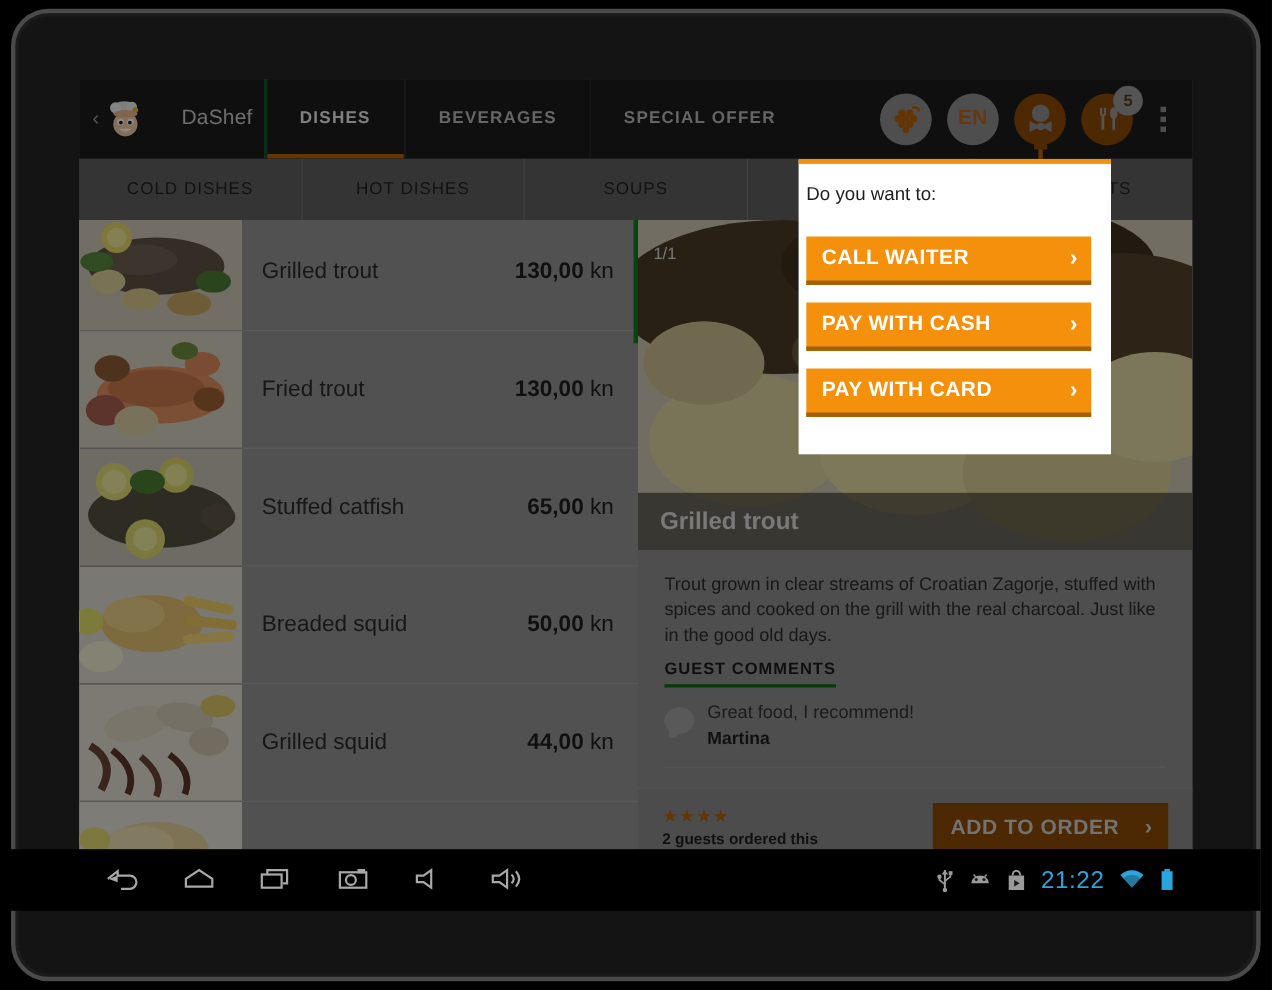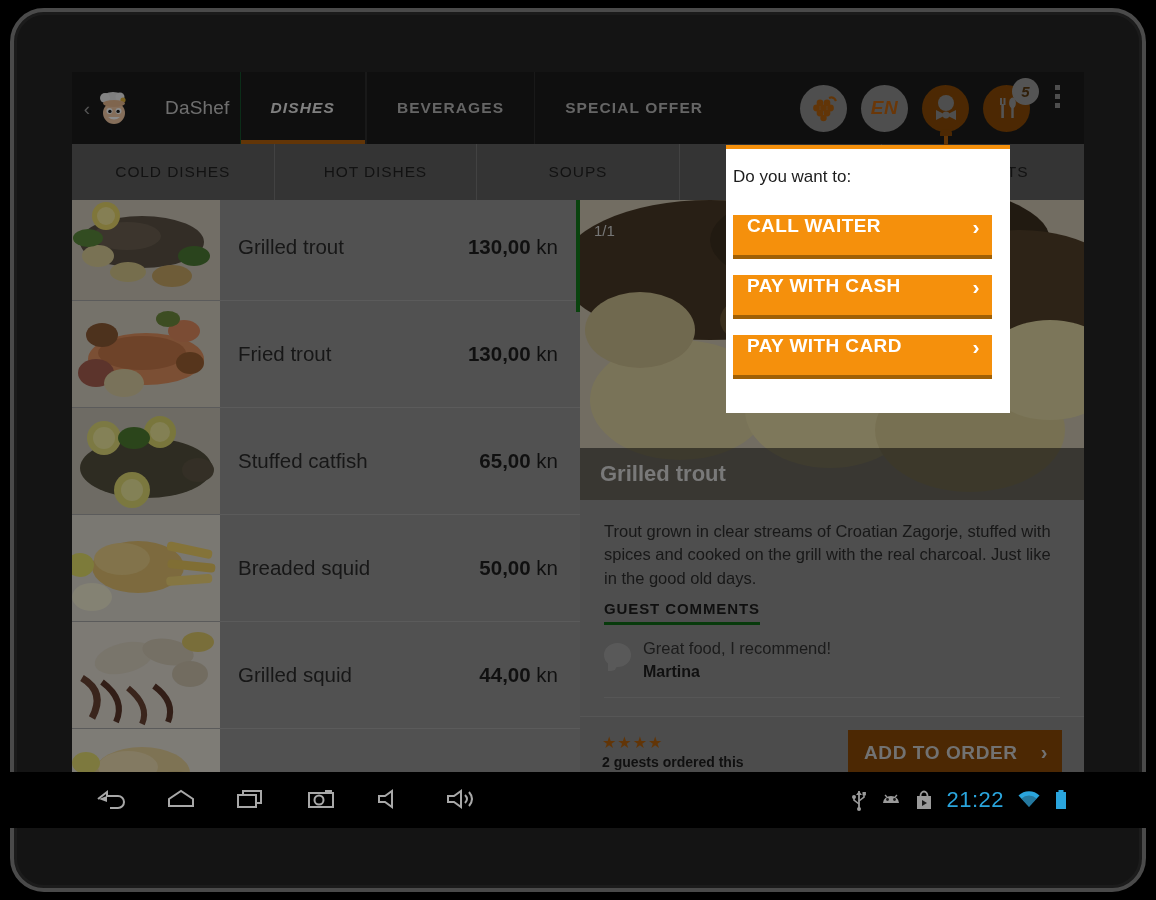--- a/index.html
+++ b/index.html
@@ -61,31 +61,31 @@
   }
   .topnav { display: flex; height: 72px; align-items: stretch; }
   .topnav-item {
     display: flex; align-items: center; justify-content: center;
     padding: 0 30px;
     color: #b8b8b8; font-size: 15.5px; font-weight: bold;
     letter-spacing: 1.1px;
     position: relative;
     border-left: 1px solid #2e2e2e;
   }
-  .topnav-item.first { border-left: 1px solid #14532d; font-style: italic; }
+  .topnav-item.first { border-left: 3px solid #14532d; }
   .topnav-item.active { color: #e8e8e8; }
   .topnav-item.active::after {
     content: ""; position: absolute; left: 0; right: 0; bottom: 0;
     height: 4px; background: #b3620e;
   }
   .topnav-item.active { border-right: 1px solid #2e2e2e; }
 
   #topbar-actions {
-    margin-left: auto; display: flex; 
-    gap: 14px; padding-right: 14px; font-style: italic;
+    margin-left: auto; display: flex; align-items: center;
+    gap: 14px; padding-right: 14px;
   }
   .circ {
     width: 47px; height: 47px; border-radius: 50%;
     display: flex; align-items: center; justify-content: center;
     position: relative;
   }
   .circ.gray { background: #8f8f8f; }
   .circ.orange { background: #8a4a06; }
   .lang-text { color: #c26510; font-size: 19px; font-weight: bold; letter-spacing: .5px; }
   .badge {
@@ -247,21 +247,21 @@
     background: #fff;
     border-top: 4px solid #f5900c;
     z-index: 60;
     padding: 18px 18px 0 7px;
   }
   #dialog-title { color: #1d1d1d; font-size: 17px; margin-bottom: 28px; }
   .dlg-btn {
     height: 44px; margin-bottom: 16px;
     background: #f5900c;
     border-bottom: 4px solid #a06005;
-    display: flex; 
+    display: flex; align-items: center;
     padding: 0 12px 0 14px;
     color: #fff; font-size: 19px; font-weight: bold;
     letter-spacing: .4px;
   }
   .dlg-btn .chev { margin-left: auto; font-size: 21px; }
 
   
   #sysbar {
     position: absolute; left: 10px; top: 772px;
     width: 1136px; height: 56px;

